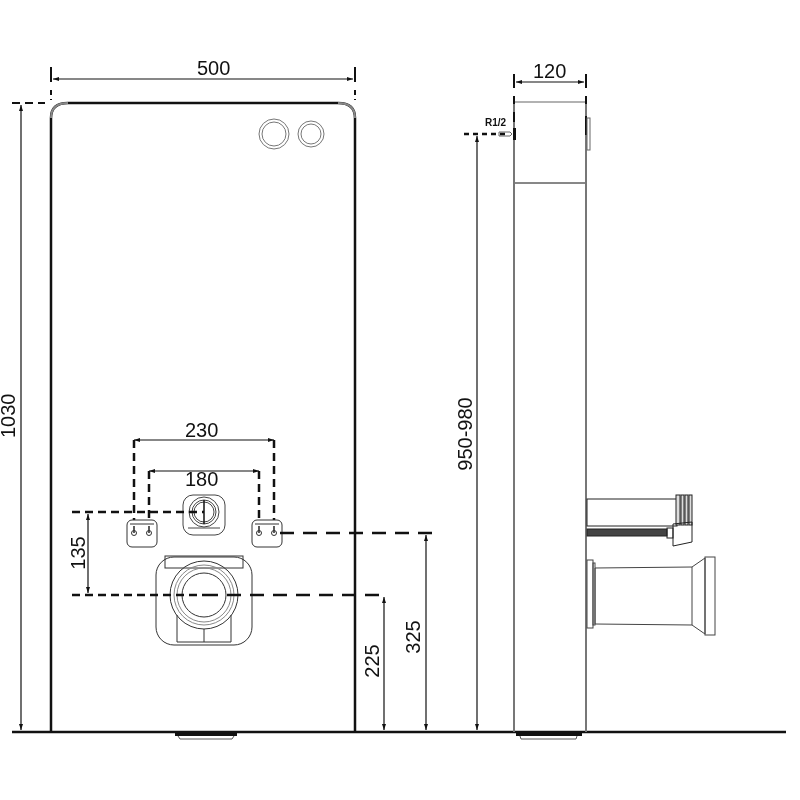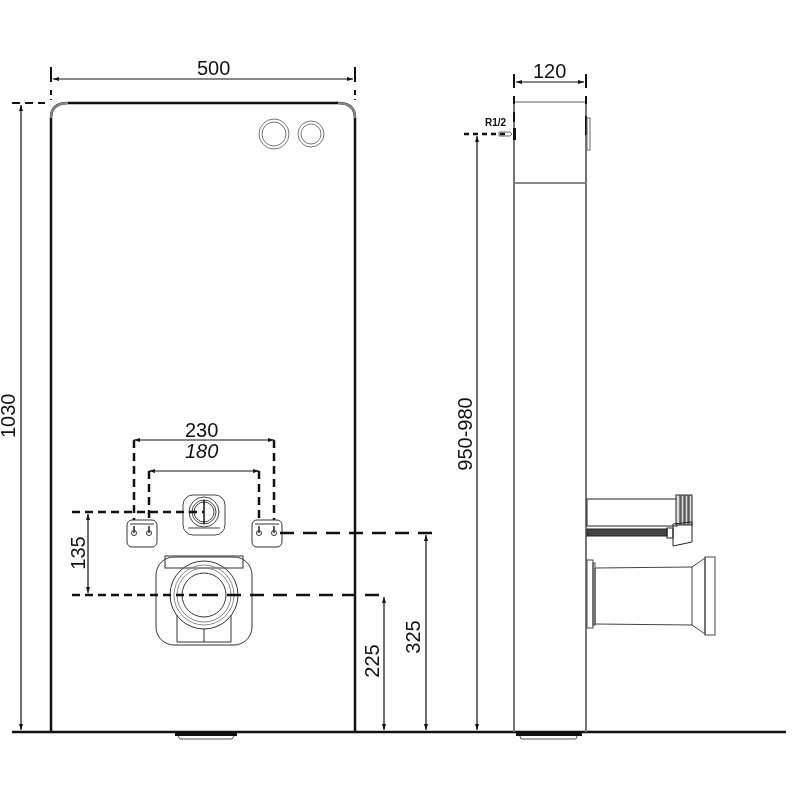--- a/index.html
+++ b/index.html
@@ -162,19 +162,19 @@
     </g>
 
     <rect x="516" y="732" width="66" height="4" fill="#111" stroke="none"></rect>
     <path d="M520,736 L521,739 L576,739 L577,736" stroke="#555" stroke-width="1"></path>
   </g>
 </svg>
 
 <div class="dim-label dim-big" style="left:197px; top:58px;">500</div>
 <div class="dim-label dim-big rot" style="left:-12px; top:408px; width:40px; text-align:center;">1030</div>
 <div class="dim-label dim-big" style="left:185px; top:420px;">230</div>
-<div class="dim-label dim-big" style="left:185px; top:441px;font-style:italic;">180</div>
+<div class="dim-label dim-big" style="left:185px; top:469px;">180</div>
 <div class="dim-label dim-big rot" style="left:58px; top:543px; width:40px; text-align:center;">135</div>
 <div class="dim-label dim-big rot" style="left:352px; top:651px; width:40px; text-align:center;">225</div>
 <div class="dim-label dim-big rot" style="left:393px; top:627px; width:40px; text-align:center;">325</div>
 <div class="dim-label dim-big" style="left:533px; top:61px;">120</div>
 <div class="dim-label dim-small" style="left:485px; top:118px;">R1/2</div>
 <div class="dim-label dim-big rot" style="left:427px; top:424px; width:76px; text-align:center;">950-980</div>
 
 </body></html>

